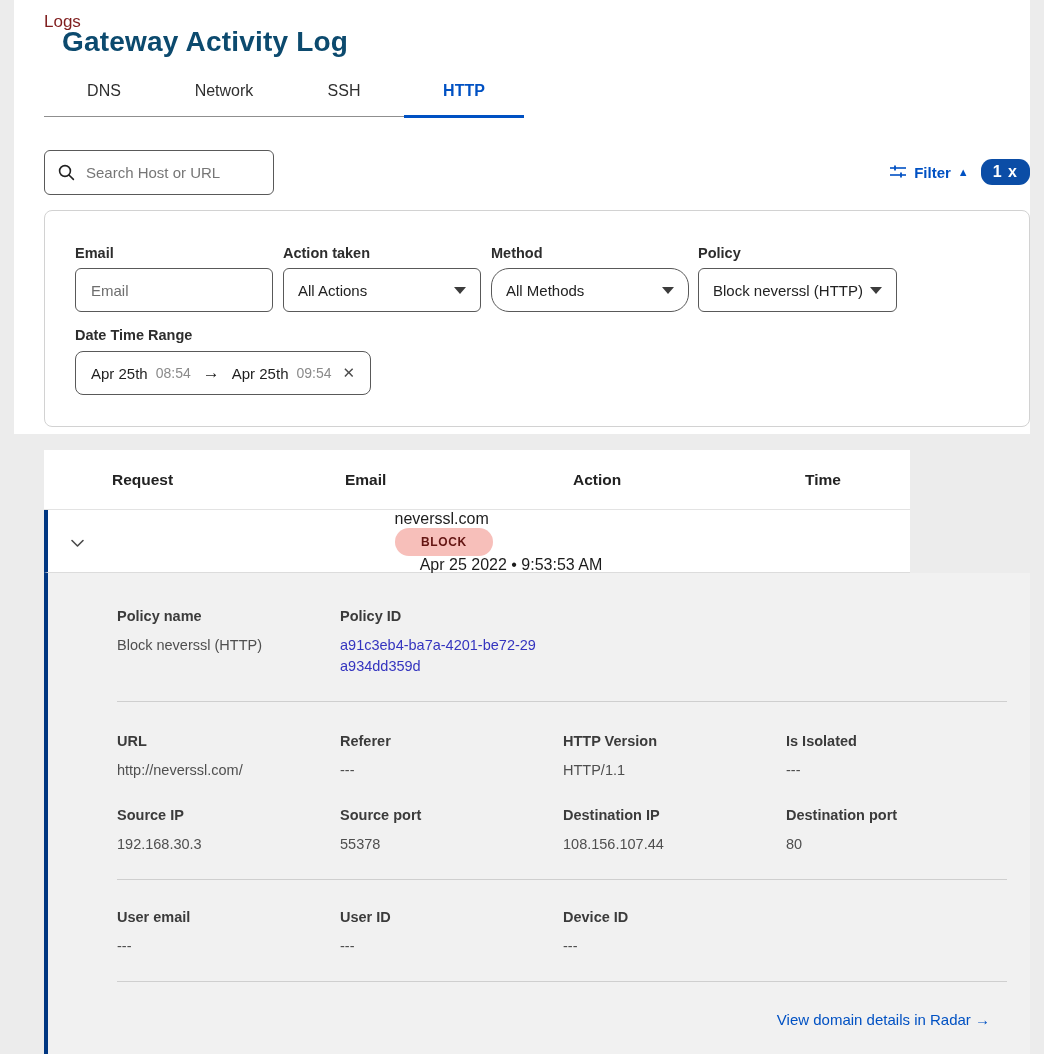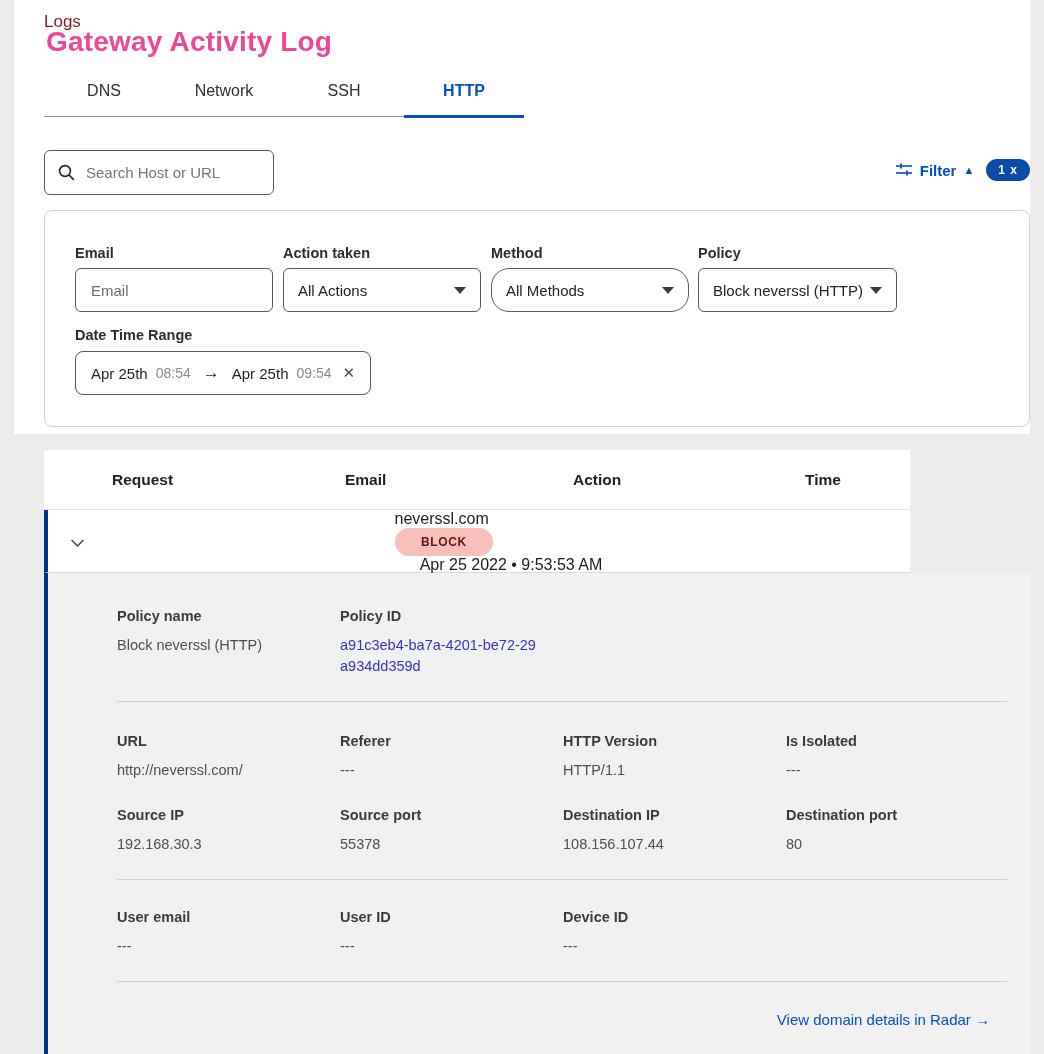--- a/index.html
+++ b/index.html
@@ -5,36 +5,36 @@
   html,body{margin:0;padding:0;}
   body{
     width:1044px;height:1054px;position:relative;overflow:hidden;
     background:#ececec;
     font-family:"Liberation Sans","DejaVu Sans",sans-serif;
     color:#1f1f1f;
   }
   
   .top-white{position:absolute;left:14px;top:0;width:1016px;height:434px;background:#ffffff;}
   .breadcrumb{position:absolute;left:30px;top:12px;font-size:17px;color:#7f1d1d;}
-  .page-title{position:absolute;left:32px;top:26px;font-size:28px;font-weight:bold;color:#ec4899;letter-spacing:0.2px;}
+  .page-title{position:absolute;left:48px;top:26px;font-size:28px;font-weight:bold;color:#0c4a6e;letter-spacing:0.2px;}
   
   .tabs{position:absolute;left:30px;top:78px;width:480px;display:flex;border-bottom:1px solid #8f8f8f;}
   .tab{flex:1;text-align:center;padding:4px 0 15px 0;font-size:16px;color:#2f2f2f;cursor:pointer;border-bottom:3px solid transparent;margin-bottom:-2px;}
   .tab.active{color:#0051c3;font-weight:bold;border-bottom-color:#0051c3;}
   
   .search-box{position:absolute;left:30px;top:150px;width:230px;height:45px;border:1px solid #595959;border-radius:6px;display:flex;align-items:center;box-sizing:border-box;background:#fff;}
   .search-box svg{margin-left:13px;flex:none;}
   .search-box input{border:none;outline:none;background:transparent;font-size:15px;color:#222;margin-left:9px;width:175px;font-family:inherit;}
   .search-box input::placeholder{color:#767676;}
   
   .filter-controls{position:absolute;right:0;top:159px;display:flex;align-items:center;}
   .filter-btn{display:flex;align-items:center;color:#0051c3;font-weight:bold;font-size:15px;cursor:pointer;}
   .filter-btn .flabel{margin:0 7px 0 8px;}
   .collapse-caret{font-size:11px;color:#0051c3;margin-right:12px;}
-  .count-badge{background:#0b4da6;color:#fff;font-size:12px;font-weight:bold;border-radius:11px;padding:4px 12px;letter-spacing:1px;}
+  .count-badge{background:#0b4da6;color:#fff;font-size:16px;font-weight:bold;border-radius:11px;padding:4px 12px;letter-spacing:1px;}
   
   .filter-card{position:absolute;left:44px;top:210px;width:986px;height:217px;background:#fff;border:1px solid #d2d2d2;border-radius:8px;box-sizing:border-box;}
   .f-label{position:absolute;font-size:14.5px;font-weight:bold;color:#2d2d2d;}
   .f-input{position:absolute;height:44px;border:1px solid #595959;border-radius:6px;box-sizing:border-box;background:#fff;font-size:15px;display:flex;align-items:center;}
   .f-input input{border:none;outline:none;font-size:15px;color:#222;margin-left:13px;width:160px;font-family:inherit;background:transparent;}
   .f-input input::placeholder{color:#6e6e6e;}
   .f-select{cursor:pointer;justify-content:space-between;padding:0 14px;color:#222;}
   .sel-caret{width:0;height:0;border-left:6px solid transparent;border-right:6px solid transparent;border-top:7px solid #3c3c3c;}
   .daterange{position:absolute;left:30px;top:140px;width:296px;height:44px;border:1px solid #595959;border-radius:8px;box-sizing:border-box;display:flex;align-items:center;padding:0 15px;background:#fff;cursor:pointer;}
   .daterange .d{font-size:15px;color:#1f1f1f;}

